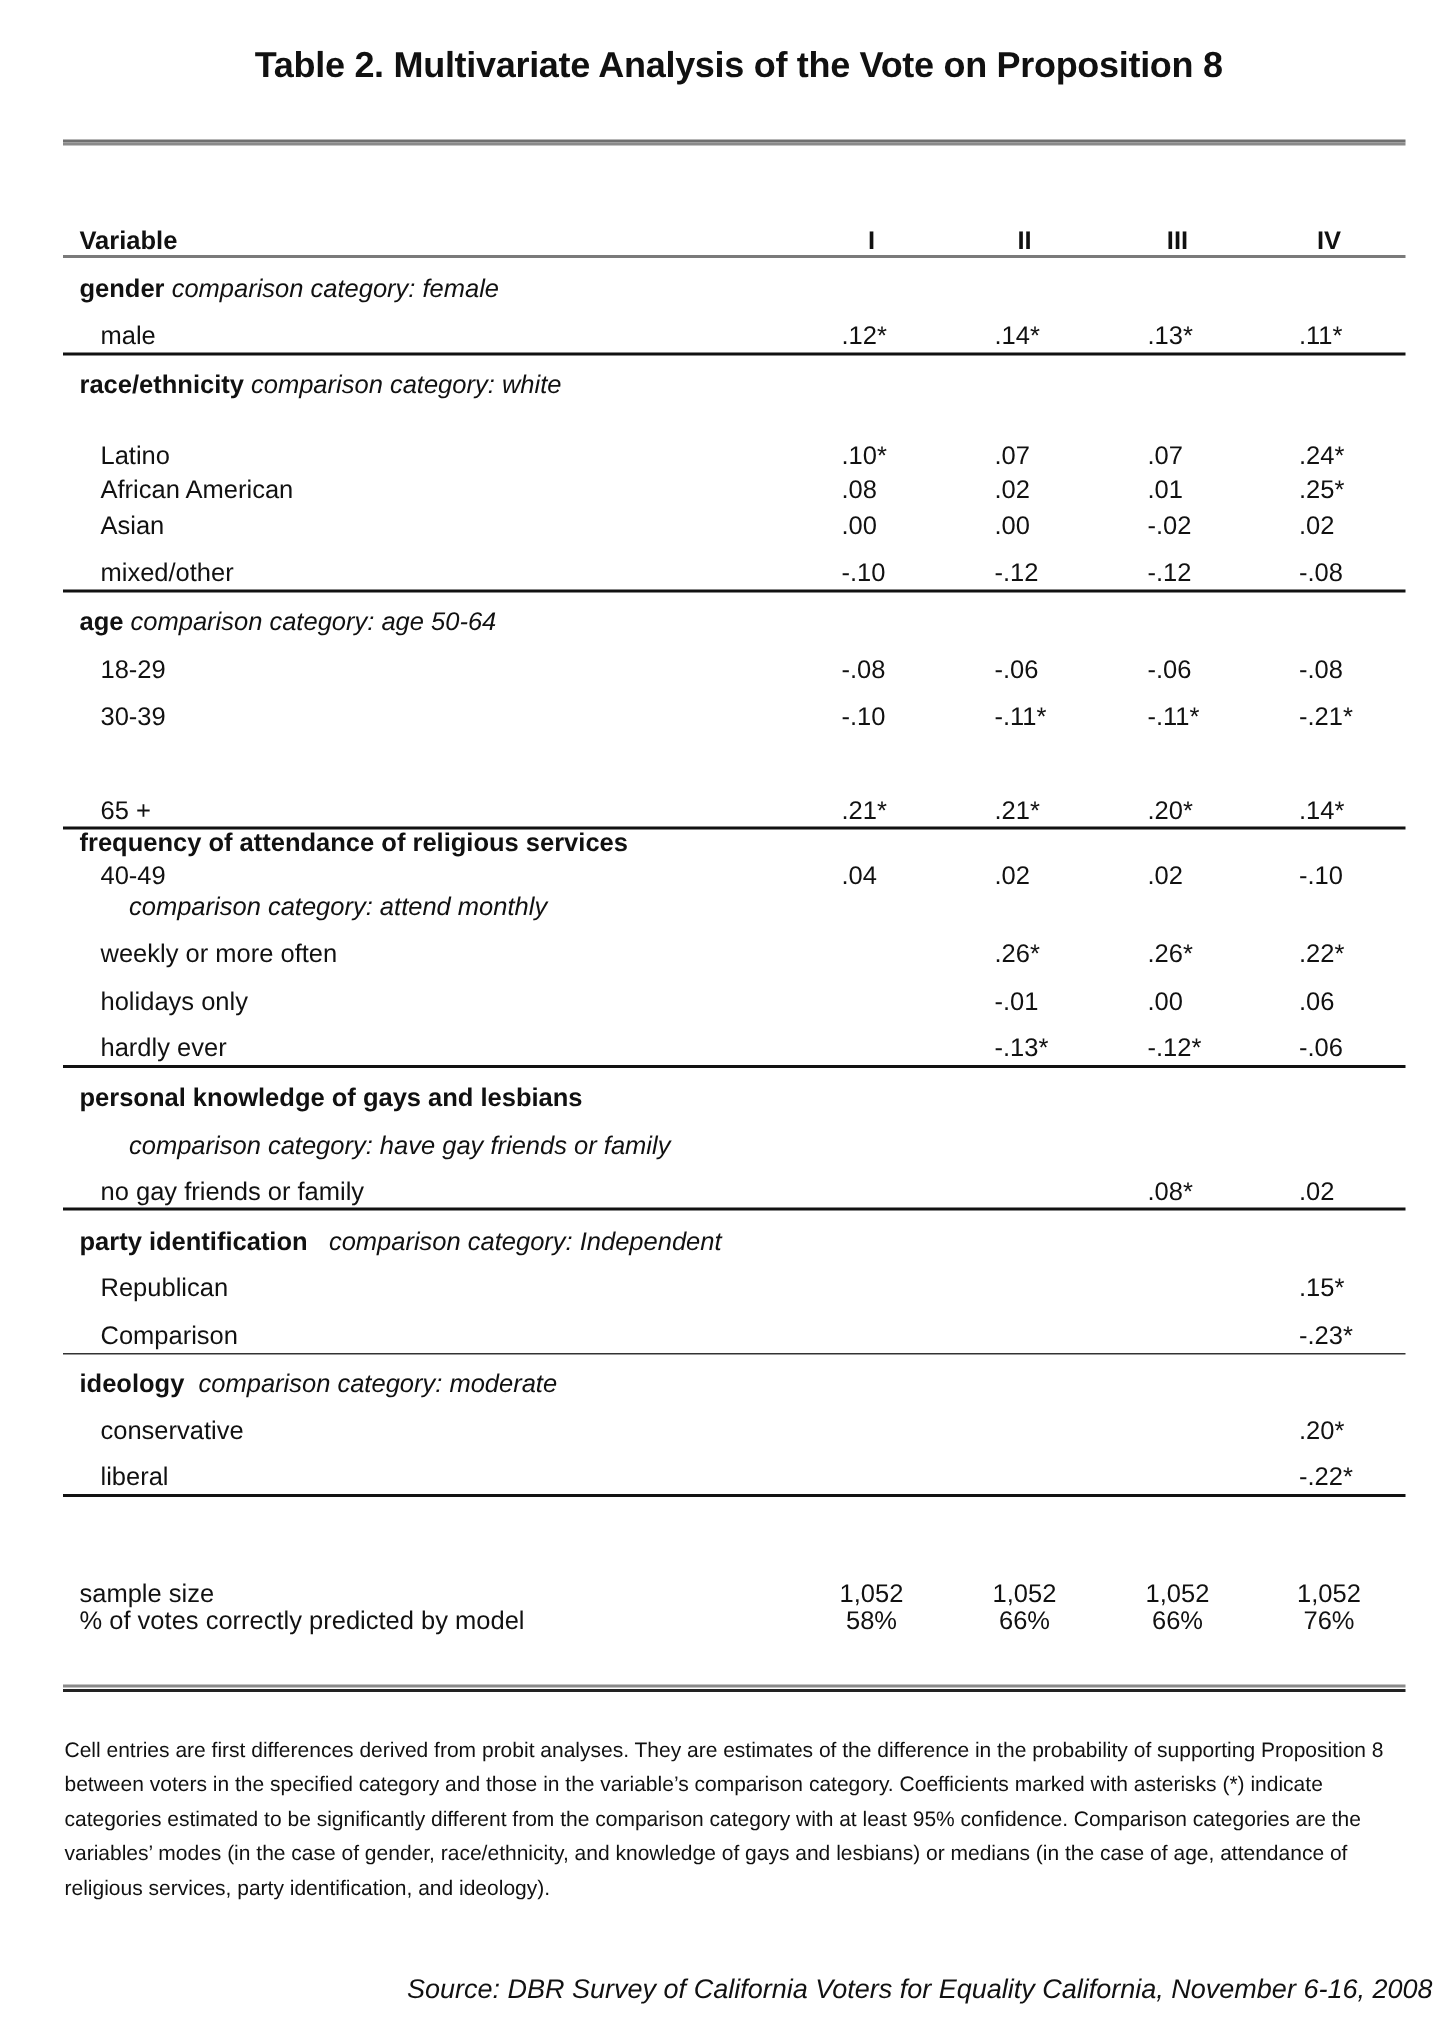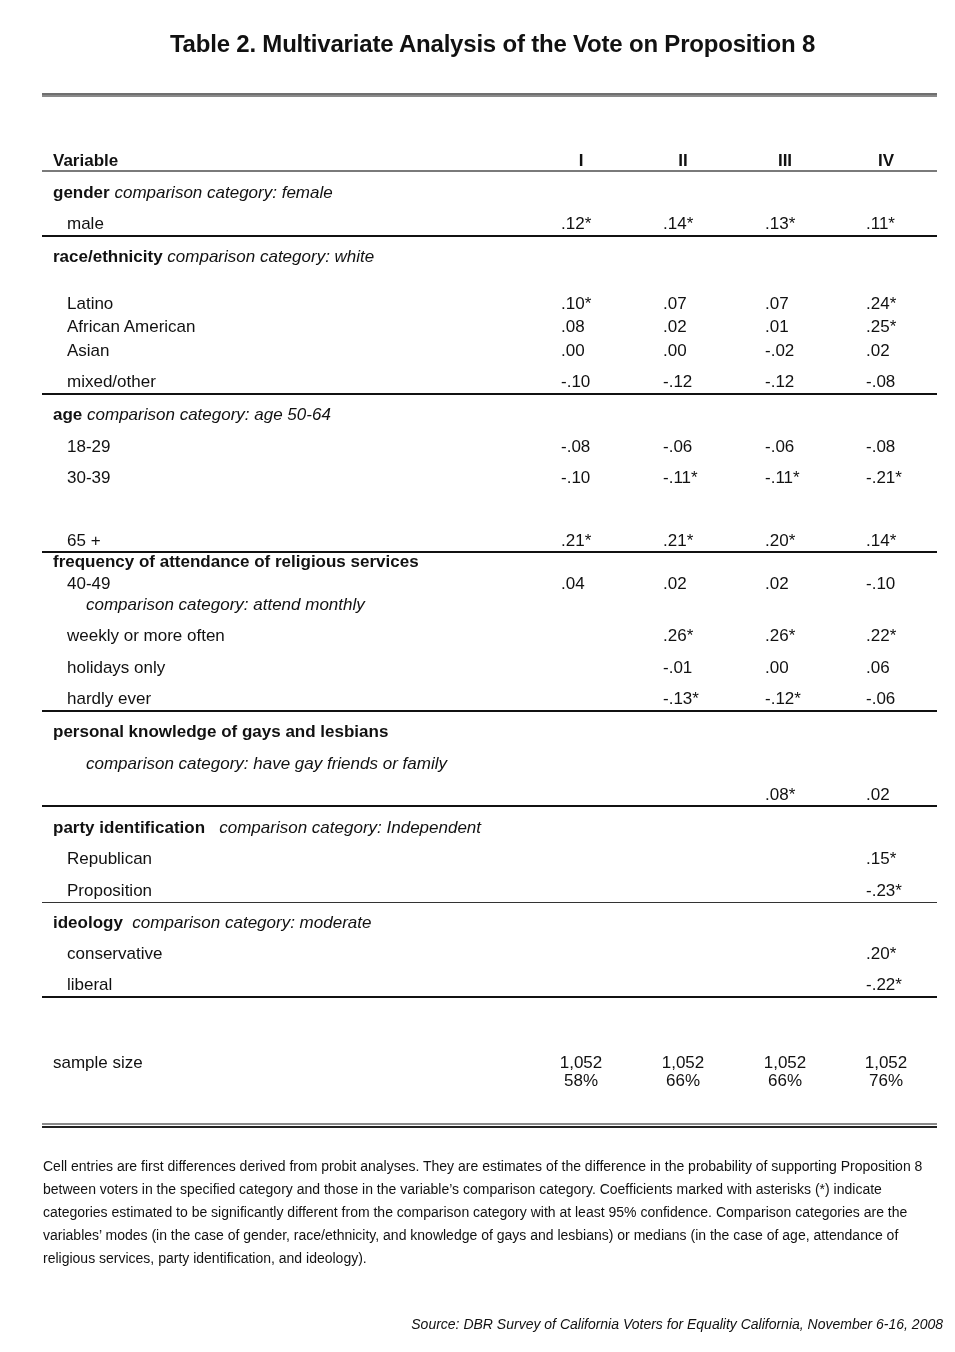--- a/index.html
+++ b/index.html
@@ -33,22 +33,22 @@
     .colhead { position: absolute; width: 80px; text-align: center; font-weight: bold; }
     .ch1 { left: 499px; } .ch2 { left: 601px; } .ch3 { left: 703px; } .ch4 { left: 804px; }
     .ctr { position: absolute; width: 80px; text-align: center; }
     .n1 { left: 499px; } .n2 { left: 601px; } .n3 { left: 703px; } .n4 { left: 804px; }
 
     .notes {
       position: absolute; left: 43px; top: 1155px; width: 900px;
       font-size: 14px; line-height: 23px; color: #111;
     }
     .source {
-      position: absolute; right: 12px; top: 1316px;
-      font-size: 14px; font-style: italic; white-space: nowrap;
+      position: absolute; right: 0; top: 1316px;
+      font-size: 18px; font-style: italic; white-space: nowrap;
     }
   </style>
 </head>
 <body>
 
 <div class="title">Table 2.  Multivariate Analysis of the Vote on Proposition 8</div>
 
 <div class="rule rule-top"></div>
 
 <div class="row" style="top:120px;margin-top:25px;">
@@ -167,39 +167,40 @@
 </div>
 <div class="rule rule-thick" style="top:710px;"></div>
 
 <div class="row" style="top:716px;">
   <span class="lbl"><b>personal knowledge of gays and lesbians</b></span>
 </div>
 <div class="row" style="top:748px;">
   <span class="lbl sub2"><i>comparison category: have gay friends or family</i></span>
 </div>
 <div class="row" style="top:779px;">
+  <span class="lbl sub">no gay friends or family</span>
   <span class="cell c1"></span>
   <span class="cell c2"></span>
   <span class="cell c3">.08*</span>
   <span class="cell c4">.02</span>
 </div>
 <div class="rule rule-thick" style="top:805px;"></div>
 
 <div class="row" style="top:812px;">
   <span class="lbl"><b>party identification</b>&nbsp;&nbsp; <i>comparison category: Independent</i></span>
 </div>
 <div class="row" style="top:843px;">
   <span class="lbl sub">Republican</span>
   <span class="cell c1"></span>
   <span class="cell c2"></span>
   <span class="cell c3"></span>
   <span class="cell c4">.15*</span>
 </div>
 <div class="row" style="top:875px;">
-  <span class="lbl sub">Proposition</span>
+  <span class="lbl sub">Comparison</span>
   <span class="cell c1"></span>
   <span class="cell c2"></span>
   <span class="cell c3"></span>
   <span class="cell c4">-.23*</span>
 </div>
 <div class="rule rule-thin" style="top:902px;"></div>
 
 <div class="row" style="top:907px;">
   <span class="lbl"><b>ideology</b>&nbsp; <i>comparison category: moderate</i></span>
 </div>
@@ -220,20 +221,21 @@
 <div class="rule rule-thick" style="top:996px;"></div>
 
 <div class="row" style="top:1034px;margin-top:13px;">
   <span class="lbl">sample size</span>
   <span class="ctr n1">1,052</span>
   <span class="ctr n2">1,052</span>
   <span class="ctr n3">1,052</span>
   <span class="ctr n4">1,052</span>
 </div>
 <div class="row" style="top:1065px;">
+  <span class="lbl">% of votes correctly predicted by model</span>
   <span class="ctr n1">58%</span>
   <span class="ctr n2">66%</span>
   <span class="ctr n3">66%</span>
   <span class="ctr n4">76%</span>
 </div>
 
 <div class="rule rule-bottom"></div>
 
 <p class="notes">Cell entries are first differences derived from probit analyses.  They are estimates of the difference in the probability of supporting Proposition 8 between voters in the specified category and those in the variable’s comparison category.  Coefficients marked with asterisks (*) indicate categories estimated to be significantly different from the comparison category with at least 95% confidence.  Comparison categories are the variables’ modes (in the case of gender, race/ethnicity, and knowledge of gays and lesbians) or medians (in the case of age, attendance of religious services, party identification, and ideology).</p>
 <div class="source">Source: DBR Survey of California Voters for Equality California, November 6-16, 2008</div>

